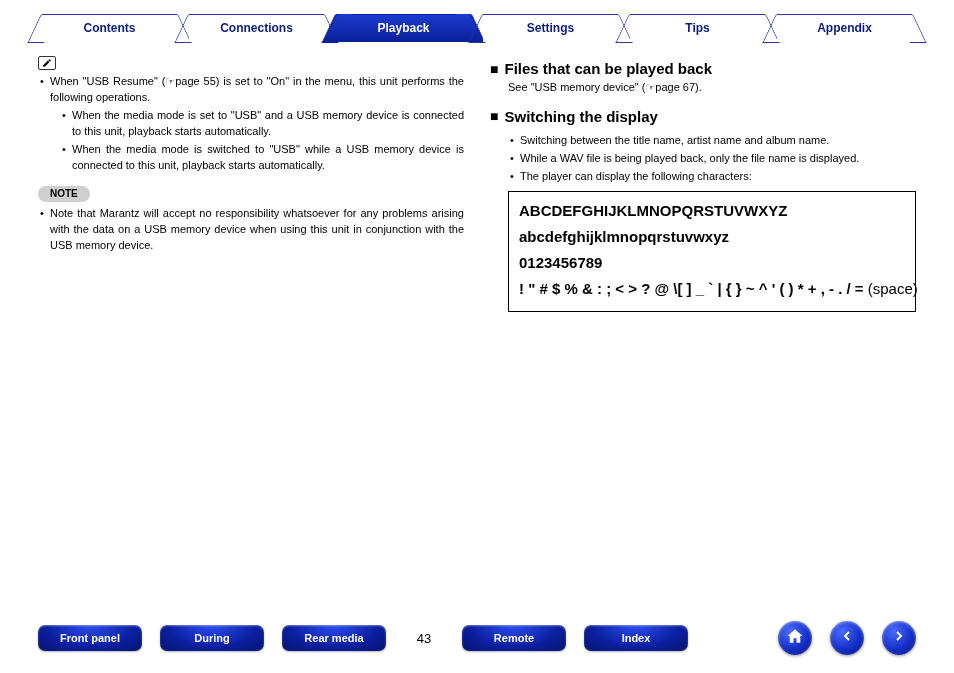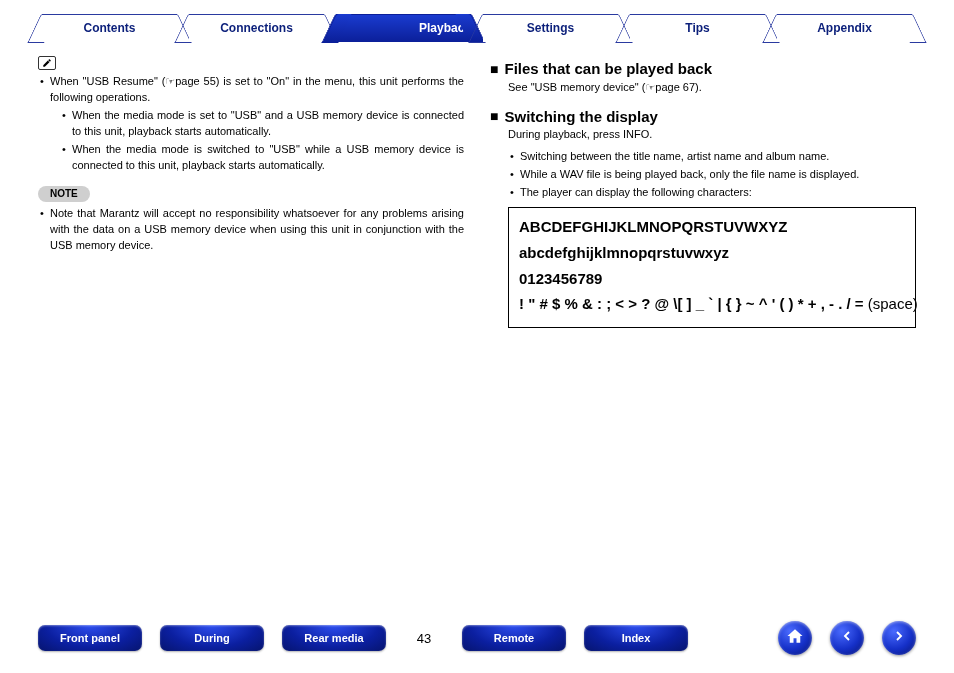--- a/index.html
+++ b/index.html
@@ -33,21 +33,20 @@
     width: 16px;
     height: 28px;
     border-bottom: 1px solid #2a3aa0;
   }
   .tab::before { left: -8px; border-left: 1px solid #2a3aa0; transform: skewX(-25deg); border-top-left-radius: 3px; }
   .tab::after  { right: -8px; border-right: 1px solid #2a3aa0; transform: skewX( 25deg); border-top-right-radius: 3px;}
   .tab.active {
     background: linear-gradient(#1a3bcf, #0b1f99);
     color: #fff;
     border-top-color: #0b1f99;
-    text-align: right;
   }
   .tab.active::before,
   .tab.active::after { background: linear-gradient(#1a3bcf, #0b1f99); border-color:#0b1f99;}
   .tab.active::before { box-shadow: 1px 0 0 #0b1f99 inset; }
   .tab.active::after  { box-shadow: -1px 0 0 #0b1f99 inset; }
 
   
   .main {
     display: flex;
     padding: 14px 38px 0 38px;
@@ -190,21 +189,20 @@
     </div>
     <div class="section-sub">
       <span>See "USB memory device" (</span><span>☞</span><span class="link">page 67</span><span>).</span>
     </div>
 
     <div class="section-h" style="margin-top:10px">
       <span class="sq">■</span>
       <span>Switching the display</span>
     </div>
     <div class="section-sub">
-      <div>During playback, press INFO.</div>
       <ul class="bullets" style="margin-top:6px">
         <li>Switching between the title name, artist name and album name.</li>
         <li>While a WAV file is being played back, only the file name is displayed.</li>
         <li>The player can display the following characters:</li>
       </ul>
     </div>
 
     <div class="charbox">
       <div class="row">ABCDEFGHIJKLMNOPQRSTUVWXYZ</div>
       <div class="row">abcdefghijklmnopqrstuvwxyz</div>

